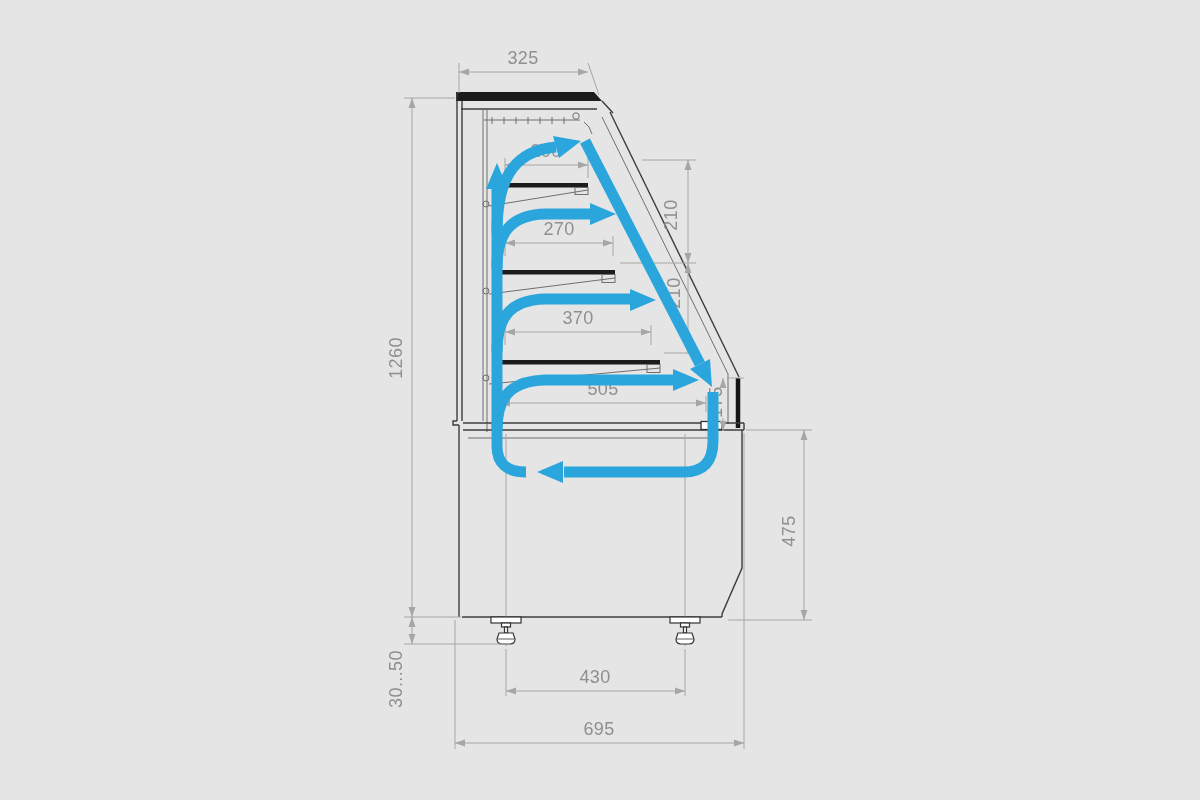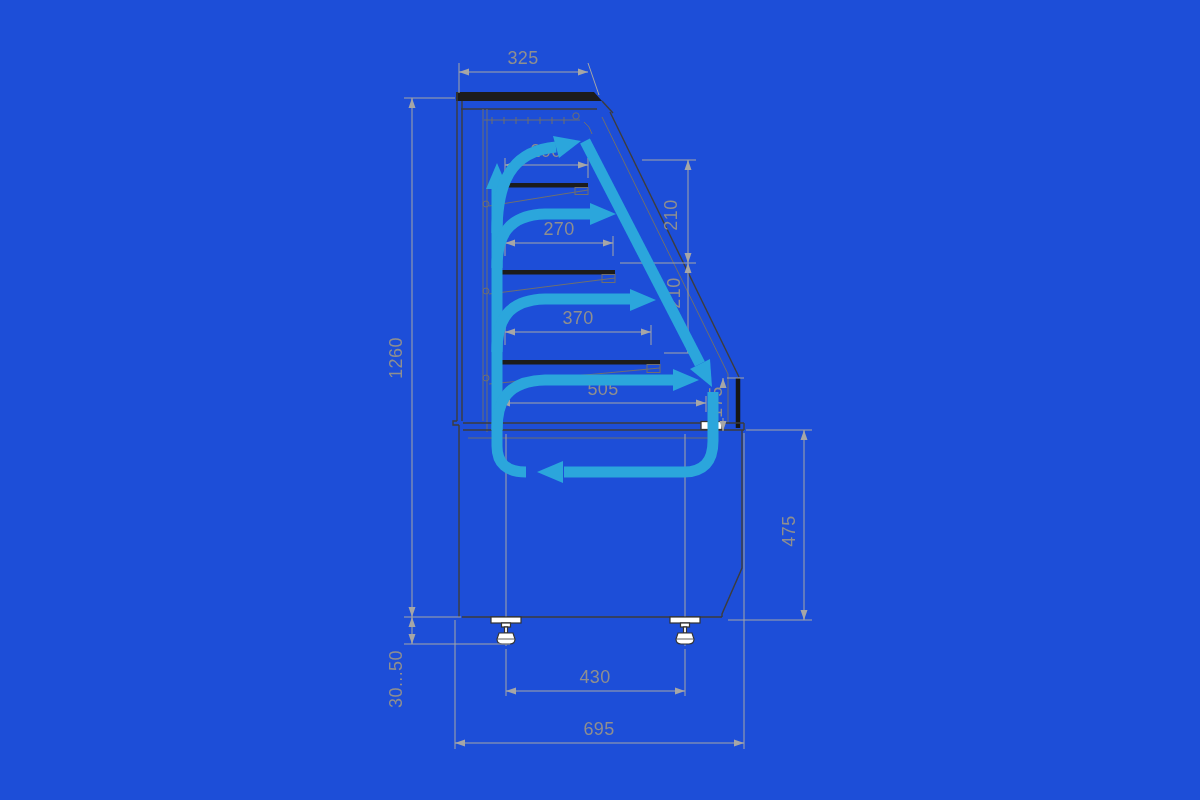--- a/index.html
+++ b/index.html
@@ -1,16 +1,16 @@
 <!DOCTYPE html>
 <html style="--accent: #2ba6dc; --line: #3d3d3d; --dimline: #a6a6a6; --dimtext: #8f8f8f; --dark: #1c1c1c;"><head>
 <meta charset="utf-8">
 <style>
   html,body{margin:0;padding:0;background:#ffffff;}
-  .stage{width:1200px;height:800px;position:relative;background:#1d4ed8;overflow:hidden;}
+  .stage{width:1200px;height:800px;position:relative;background:#e5e5e5;overflow:hidden;}
   svg{display:block;}
   .struct{stroke:var(--line);stroke-width:1.4;fill:none;}
   .thin{stroke:#6f6f6f;stroke-width:1;fill:none;}
   .dim{stroke:var(--dimline);stroke-width:1;fill:none;}
   .dimarrow{fill:var(--dimline);stroke:none;}
   .dimtxt{font-family:"Liberation Sans",sans-serif;font-size:18px;fill:var(--dimtext);letter-spacing:.4px;}
   .flowline{stroke:var(--accent);stroke-width:11;fill:none;}
   .flowhead{fill:var(--accent);stroke:none;}
   .darkfill{fill:var(--dark);stroke:none;}
 </style>

